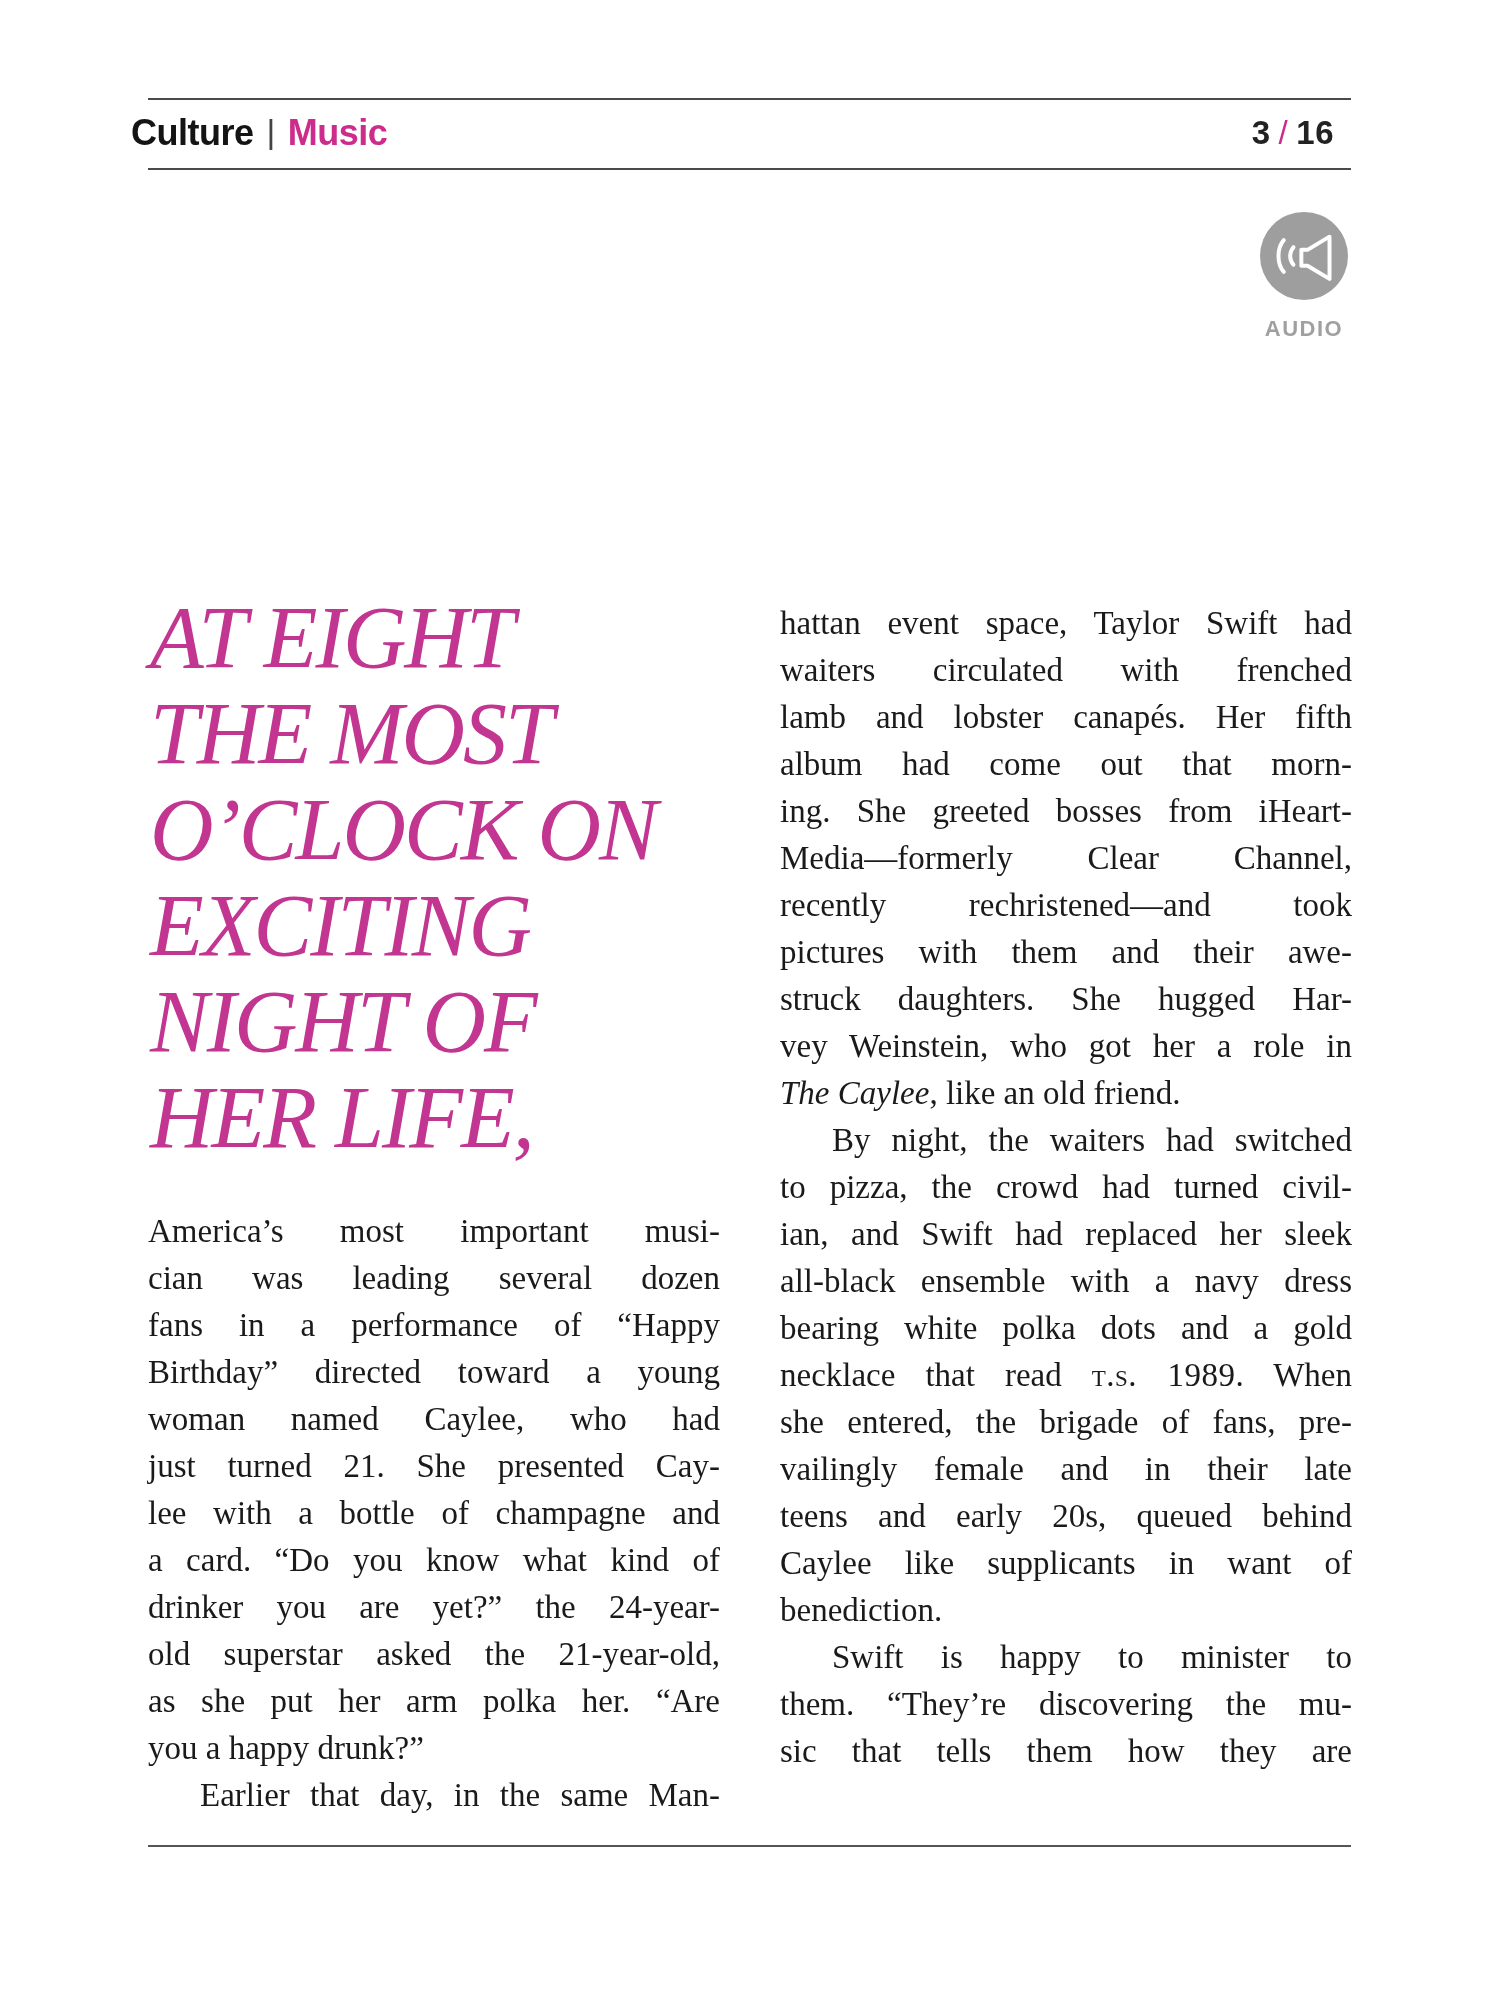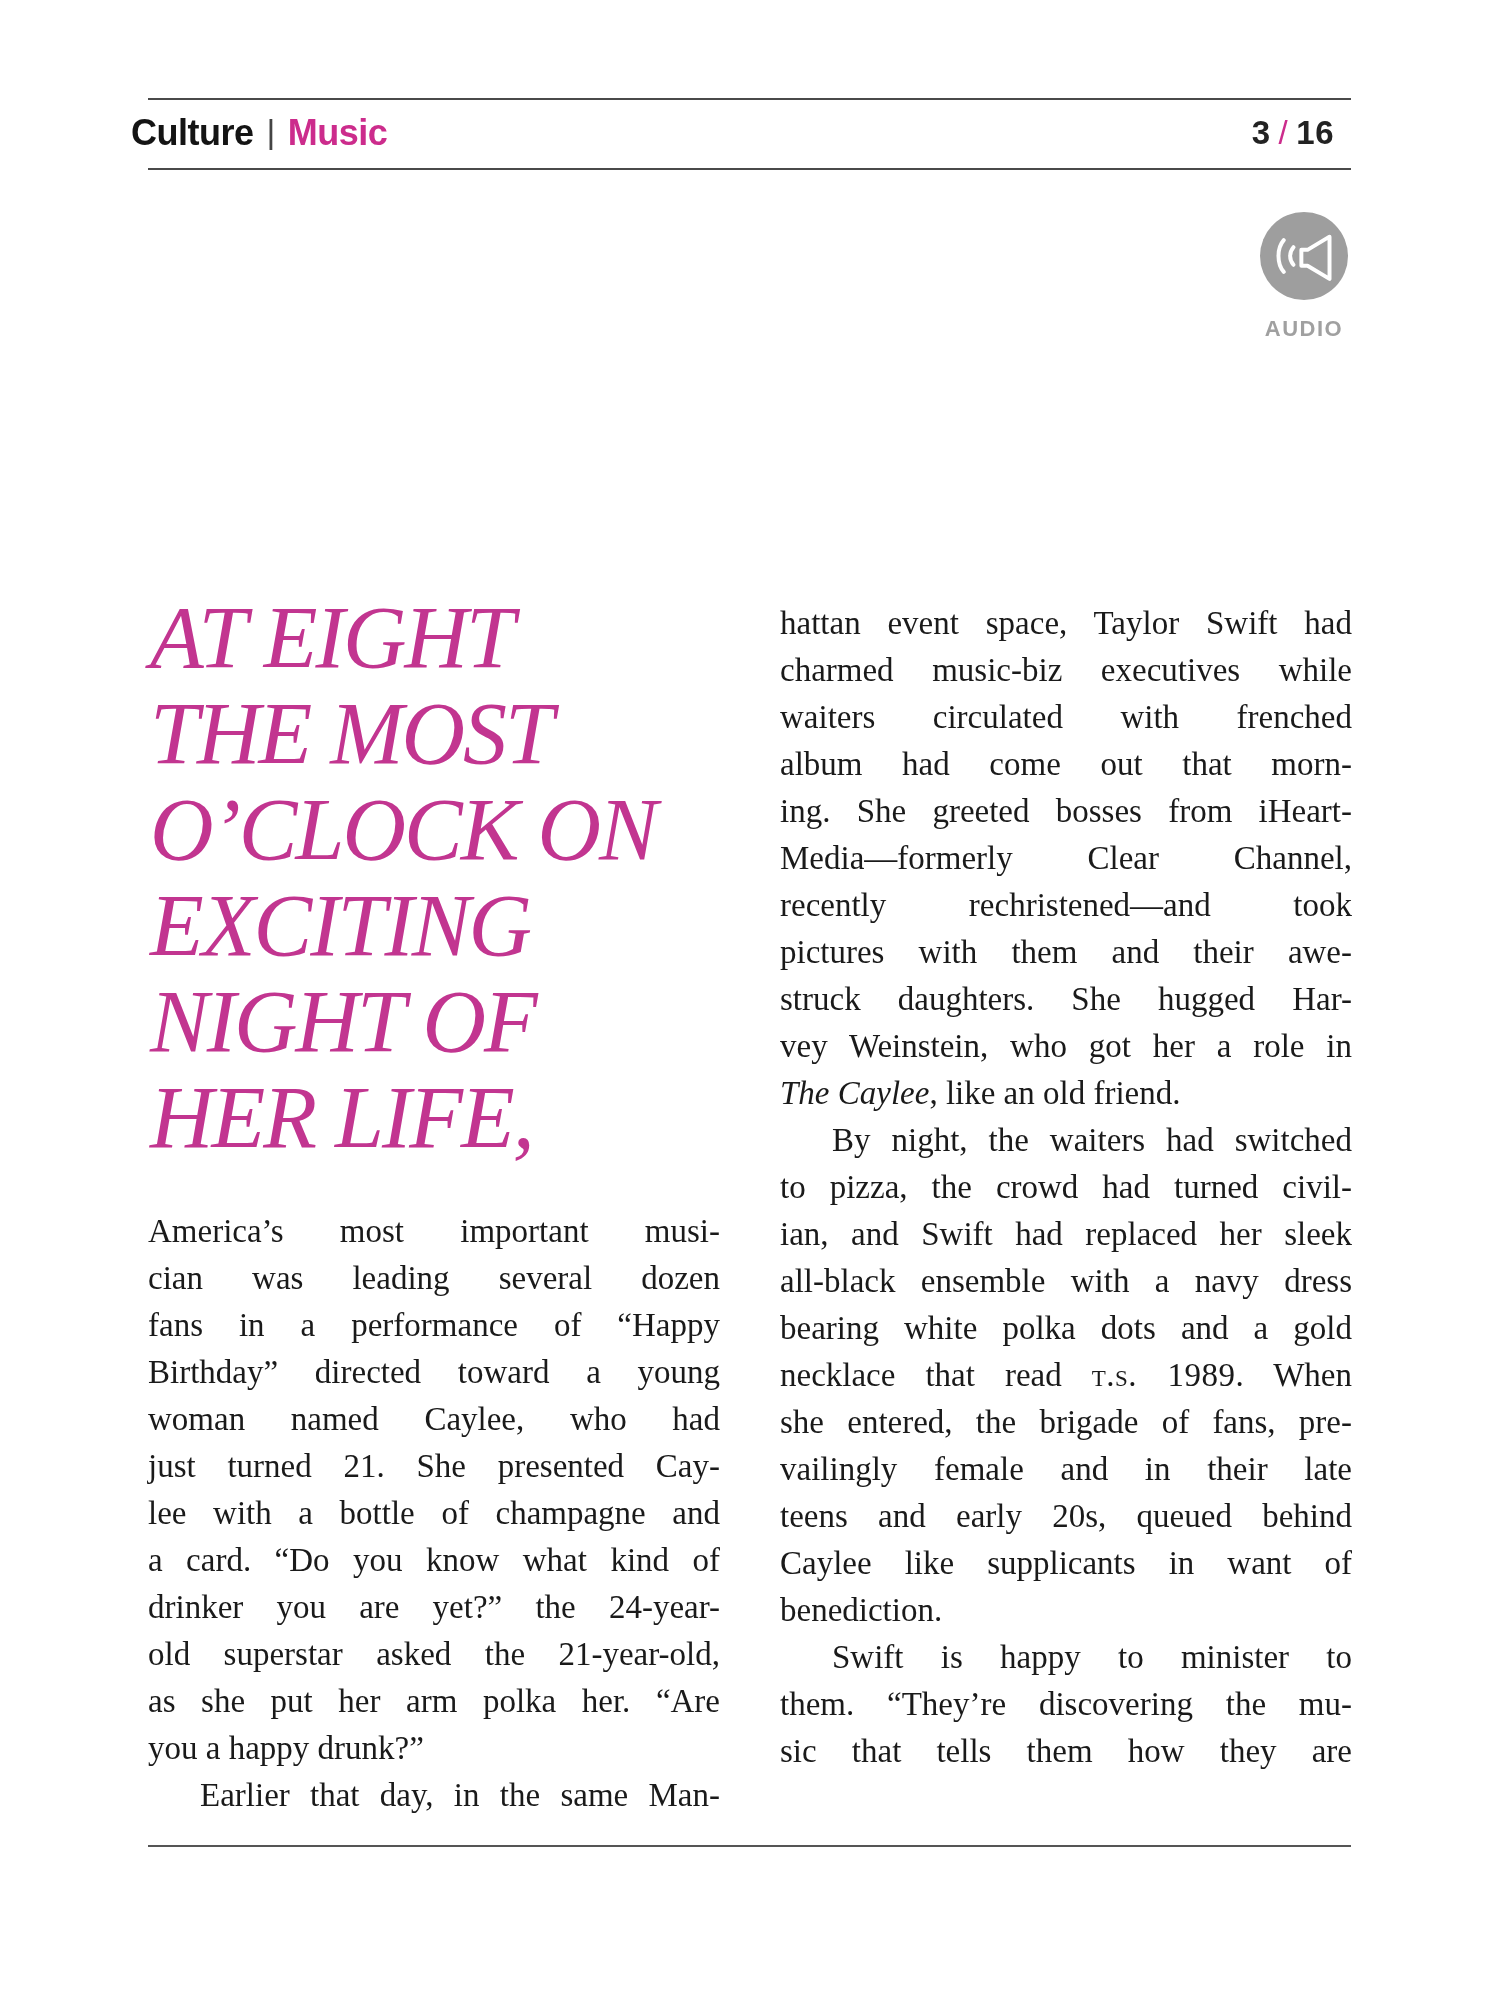--- a/index.html
+++ b/index.html
@@ -116,22 +116,22 @@
       <div class="line"><span>lee with a bottle of champagne and</span></div>
       <div class="line"><span>a card. “Do you know what kind of</span></div>
       <div class="line"><span>drinker you are yet?” the 24-year-</span></div>
       <div class="line tight"><span>old superstar asked the 21-year-old,</span></div>
       <div class="line"><span>as she put her arm polka her. “Are</span></div>
       <div class="line end"><span>you a happy drunk?”</span></div>
       <div class="line indent tight"><span>Earlier that day, in the same Man-</span></div>
     </div>
   <div class="body-col body-right">
       <div class="line"><span>hattan event space, Taylor Swift had</span></div>
-      <div class="line tight"><span>charmed music-biz executives while</span></div>
       <div class="line"><span>waiters circulated with frenched</span></div>
+      <div class="line"><span>lamb and lobster canapés. Her fifth</span></div>
       <div class="line"><span>album had come out that morn-</span></div>
       <div class="line tight"><span>ing. She greeted bosses from iHeart-</span></div>
       <div class="line"><span>Media—formerly Clear Channel,</span></div>
       <div class="line"><span>recently rechristened—and took</span></div>
       <div class="line"><span>pictures with them and their awe-</span></div>
       <div class="line"><span>struck daughters. She hugged Har-</span></div>
       <div class="line"><span>vey Weinstein, who got her a role in</span></div>
       <div class="line end"><span class="italic">The Caylee</span><span>, like an old friend.</span></div>
       <div class="line indent tight"><span>By night, the waiters had switched</span></div>
       <div class="line"><span>to pizza, the crowd had turned civil-</span></div>

